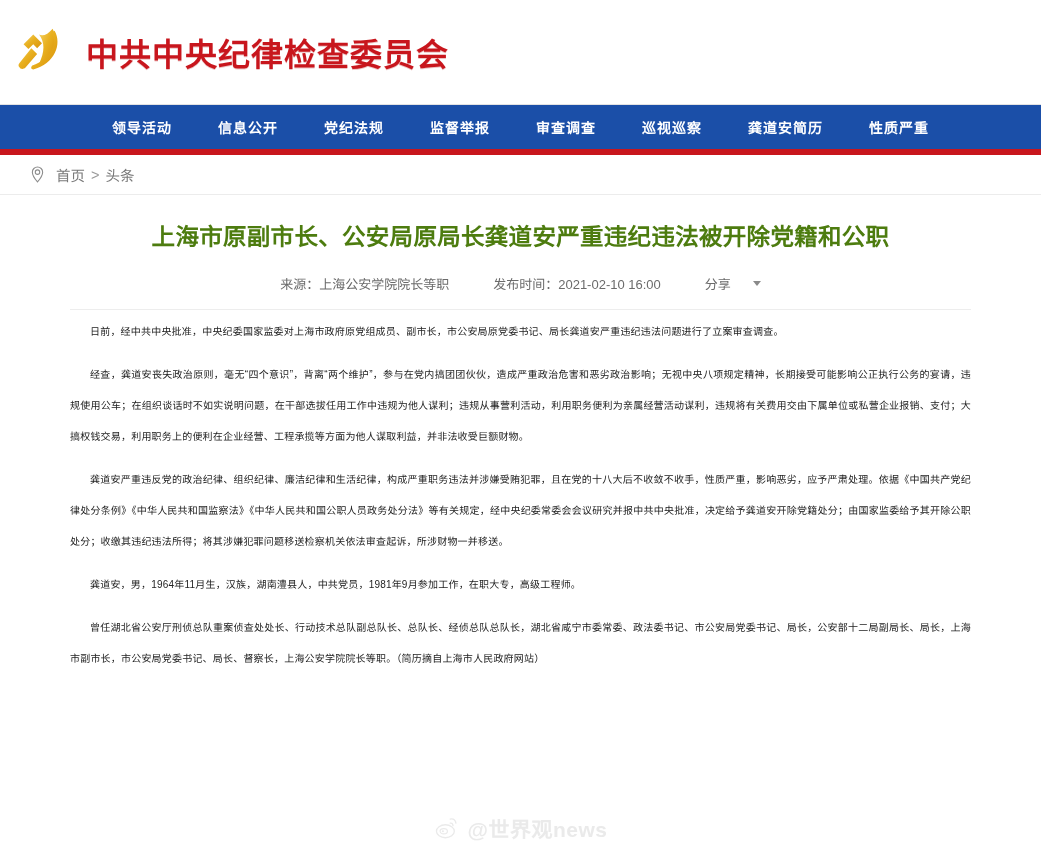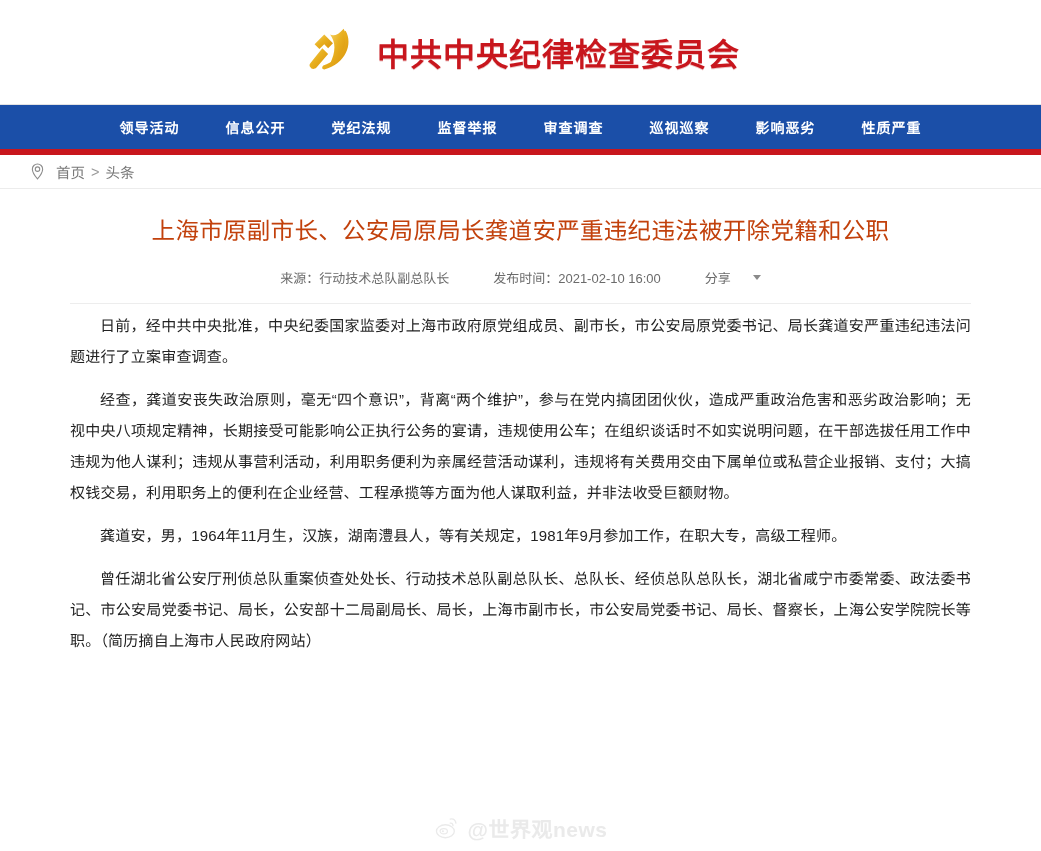--- a/index.html
+++ b/index.html
@@ -16,21 +16,20 @@
     color: #333;
     position: relative;
   }
 
   
   .masthead {
     height: 104px;
     background: #ffffff;
     display: flex;
     align-items: center;
-    justify-content: center;
     gap: 46px;
     padding: 0 10px;
     box-sizing: border-box;
   }
   .org-block {
     display: flex;
     align-items: center;
     gap: 14px;
   }
   .org-name {
@@ -83,21 +82,21 @@
     cursor: pointer;
     white-space: nowrap;
   }
   .nav-underline {
     height: 6px;
     background: #c8161d;
   }
 
   
   .crumb-bar {
-    height: 34px;
+    height: 40px;
     display: flex;
     align-items: center;
     padding-left: 28px;
     border-bottom: 1px solid #ececec;
     box-sizing: border-box;
   }
   .pin-icon {
     width: 19px;
     height: 19px;
     margin-right: 9px;
@@ -114,22 +113,22 @@
   }
 
   
   .article {
     padding: 0 70px;
     box-sizing: border-box;
   }
   .headline {
     text-align: center;
     font-size: 23.5px;
-    font-weight: normal;
-    color: #c2410c;
+    font-weight: bold;
+    color: #4d7c0f;
     margin: 26px 0 0 0;
     line-height: 1.4;
     letter-spacing: .3px;
   }
   .meta {
     display: flex;
     align-items: center;
     justify-content: center;
     gap: 44px;
     margin-top: 20px;
@@ -149,21 +148,21 @@
     border-left: 4px solid transparent;
     border-right: 4px solid transparent;
     border-top: 5px solid #8a8a8a;
     display: inline-block;
   }
 
   .body-text {
     margin-top: 6px;
   }
   .body-text p {
-    font-size: 15px;
+    font-size: 10px;
     line-height: 31px;
     color: #222;
     margin: 0 0 12px 0;
     text-align: justify;
     text-indent: 2em;
     letter-spacing: .2px;
   }
   .body-text p.bio-head {
     font-weight: bold;
     text-indent: 2em;
@@ -224,21 +223,21 @@
 </div>
 
 <div class="nav-wrap">
   <nav class="nav">
     <span class="nav-item">领导活动</span>
     <span class="nav-item">信息公开</span>
     <span class="nav-item">党纪法规</span>
     <span class="nav-item">监督举报</span>
     <span class="nav-item">审查调查</span>
     <span class="nav-item">巡视巡察</span>
-    <span class="nav-item">影响恶劣</span>
+    <span class="nav-item">龚道安简历</span>
     <span class="nav-item">性质严重</span>
   </nav>
 </div>
 <div class="nav-underline"></div>
 
 <div class="crumb-bar">
   <span class="pin-icon">
     <svg viewBox="0 0 24 24" width="19" height="19" aria-hidden="true">
       <path d="M12 2.5c-3.6 0-6.5 2.9-6.5 6.5 0 4.8 6.5 12.3 6.5 12.3s6.5-7.5 6.5-12.3c0-3.6-2.9-6.5-6.5-6.5z" fill="none" stroke="#8d8d8d" stroke-width="1.4"></path>
       <circle cx="12" cy="9" r="2.8" fill="none" stroke="#8d8d8d" stroke-width="1.4"></circle>
@@ -248,35 +247,36 @@
   <span class="crumb-sep">&gt;</span>
   <span class="crumb-text">头条</span>
 </div>
 
 <div class="article">
 
   <h1 class="headline">上海市原副市长、公安局原局长龚道安严重违纪违法被开除党籍和公职</h1>
 
   <div class="meta">
     <span>
-      <span>来源：</span><span>行动技术总队副总队长</span>
+      <span>来源：</span><span>上海公安学院院长等职</span>
     </span>
     <span>
       <span>发布时间：</span><span>2021-02-10 16:00</span>
     </span>
     <span class="meta-share">
       <span>分享</span>
       <span class="caret"></span>
     </span>
   </div>
 
   <div class="body-text">
     <p>日前，经中共中央批准，中央纪委国家监委对上海市政府原党组成员、副市长，市公安局原党委书记、局长龚道安严重违纪违法问题进行了立案审查调查。</p>
     <p>经查，龚道安丧失政治原则，毫无“四个意识”，背离“两个维护”，参与在党内搞团团伙伙，造成严重政治危害和恶劣政治影响；无视中央八项规定精神，长期接受可能影响公正执行公务的宴请，违规使用公车；在组织谈话时不如实说明问题，在干部选拔任用工作中违规为他人谋利；违规从事营利活动，利用职务便利为亲属经营活动谋利，违规将有关费用交由下属单位或私营企业报销、支付；大搞权钱交易，利用职务上的便利在企业经营、工程承揽等方面为他人谋取利益，并非法收受巨额财物。</p>
-    <p>龚道安，男，1964年11月生，汉族，湖南澧县人，等有关规定，1981年9月参加工作，在职大专，高级工程师。</p>
+    <p>龚道安严重违反党的政治纪律、组织纪律、廉洁纪律和生活纪律，构成严重职务违法并涉嫌受贿犯罪，且在党的十八大后不收敛不收手，性质严重，影响恶劣，应予严肃处理。依据《中国共产党纪律处分条例》《中华人民共和国监察法》《中华人民共和国公职人员政务处分法》等有关规定，经中央纪委常委会会议研究并报中共中央批准，决定给予龚道安开除党籍处分；由国家监委给予其开除公职处分；收缴其违纪违法所得；将其涉嫌犯罪问题移送检察机关依法审查起诉，所涉财物一并移送。</p>
+    <p>龚道安，男，1964年11月生，汉族，湖南澧县人，中共党员，1981年9月参加工作，在职大专，高级工程师。</p>
     <p>曾任湖北省公安厅刑侦总队重案侦查处处长、行动技术总队副总队长、总队长、经侦总队总队长，湖北省咸宁市委常委、政法委书记、市公安局党委书记、局长，公安部十二局副局长、局长，上海市副市长，市公安局党委书记、局长、督察长，上海公安学院院长等职。（简历摘自上海市人民政府网站）</p>
   </div>
 
 </div>
 
 <div class="watermark">
   <span class="wm-logo">
     <svg viewBox="0 0 32 32" width="26" height="26" aria-hidden="true">
       <ellipse cx="14" cy="20" rx="11" ry="8" fill="none" stroke="#e3e3e3" stroke-width="1.6"></ellipse>
       <ellipse cx="12" cy="20" rx="4.5" ry="3.2" fill="none" stroke="#e3e3e3" stroke-width="1.4"></ellipse>

